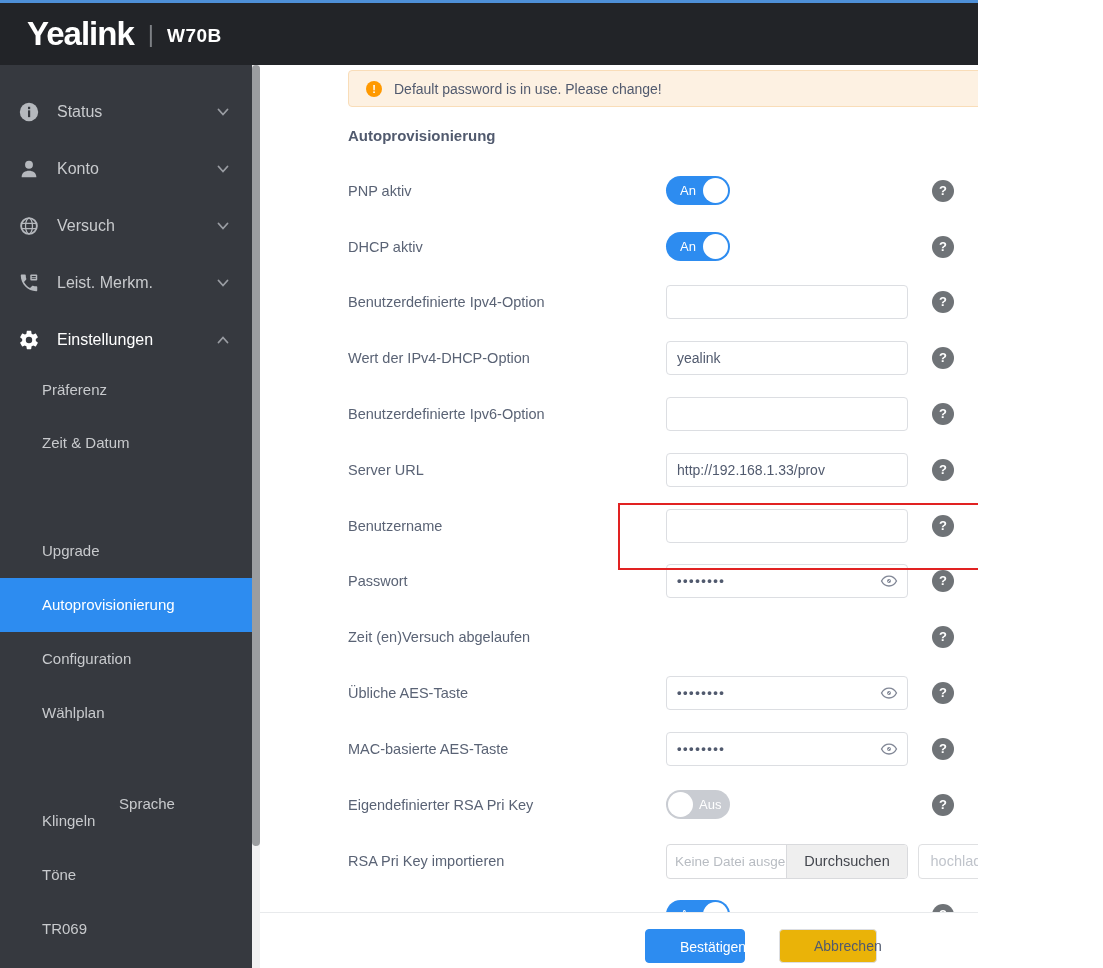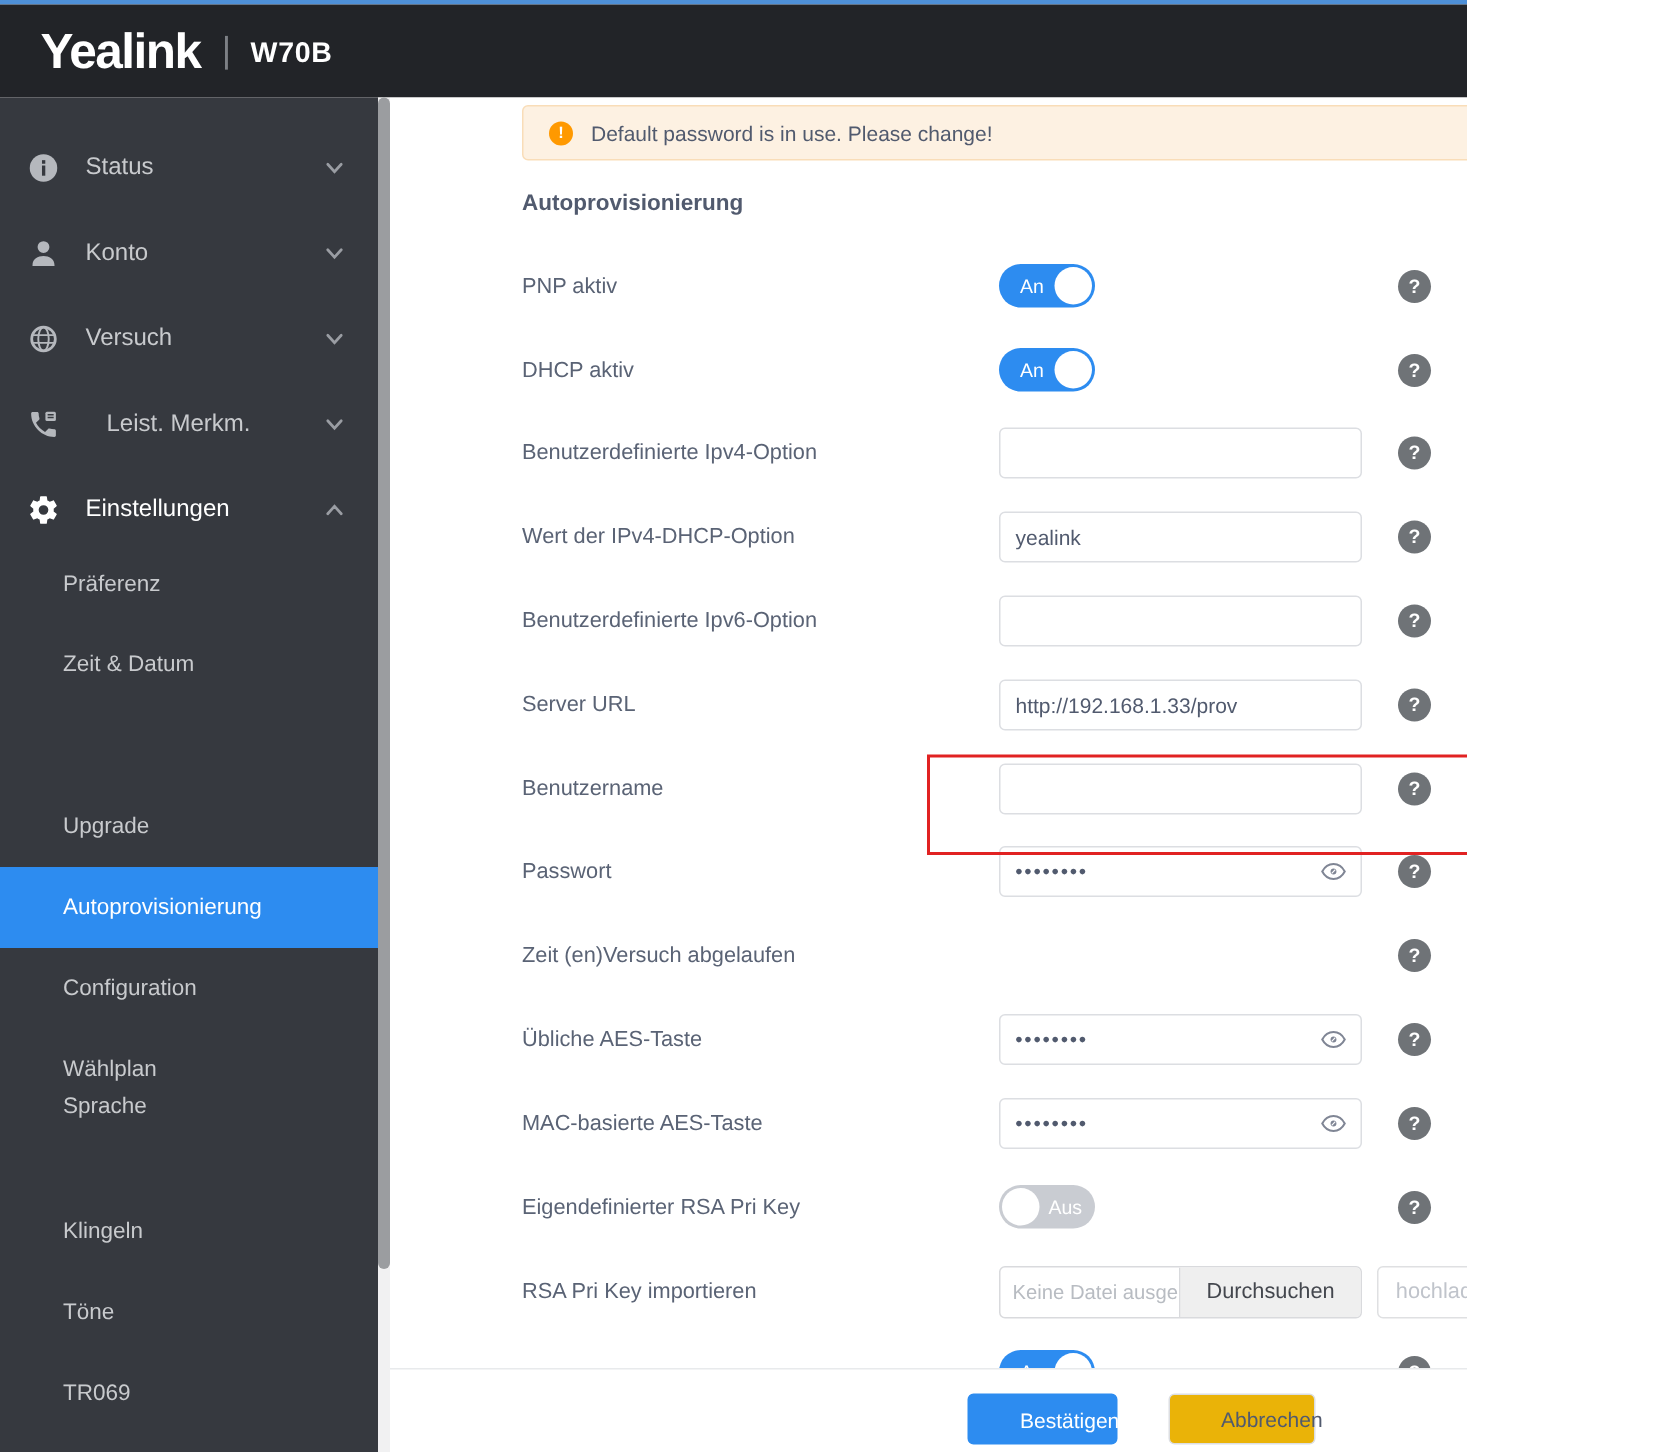--- a/index.html
+++ b/index.html
@@ -126,21 +126,21 @@
             <path d="M4 9.2h16M4 14.8h16" stroke-width="1.4"></path>
           </svg>
         </div>
         <div class="nav-label">Versuch</div>
         <div class="nav-chev">
           <svg viewBox="0 0 14 14" fill="none" stroke="currentColor" stroke-width="1.8" stroke-linecap="round">
             <path d="M2.5 4.5 7 9.5l4.5-5"></path>
           </svg>
         </div>
       </div>
-      <div class="nav-item" style="top: 189px; gap: 14px;">
+      <div class="nav-item" style="top: 189px;">
         <div class="nav-icon">
           <svg viewBox="0 0 24 24">
             <path fill="currentColor" d="M6.54 10.8c1.44 2.83 3.76 5.14 6.59 6.59l2.2-2.2c.27-.27.67-.36 1.02-.24 1.12.37 2.33.57 3.57.57.61 0 1.08.47 1.08 1.08v3.32c0 .61-.47 1.08-1.08 1.08C10.85 21 3 13.15 3 3.92 3 3.31 3.47 2.84 4.08 2.84H7.4c.61 0 1.08.47 1.08 1.08 0 1.24.2 2.45.57 3.57.11.35.03.75-.24 1.02l-2.27 2.29z"></path>
             <rect x="13.4" y="2.8" width="7.6" height="6.6" rx="1.1" fill="currentColor"></rect>
             <path d="M15 4.9h4.4M15 6.9h4.4" stroke="#36393f" stroke-width="1.1"></path>
           </svg>
         </div>
         <div class="nav-label">Leist. Merkm.</div>
         <div class="nav-chev">
           <svg viewBox="0 0 14 14" fill="none" stroke="currentColor" stroke-width="1.8" stroke-linecap="round">
@@ -172,21 +172,21 @@
       </div>
       <div class="sub-item selected" style="top: 512.6px;">
         <div class="sub-label">Autoprovisionierung</div>
       </div>
       <div class="sub-item" style="top: 566.5px;">
         <div class="sub-label">Configuration</div>
       </div>
       <div class="sub-item" style="top: 620.4px;">
         <div class="sub-label">Wählplan</div>
       </div>
-      <div class="sub-item" style="top: 645px;">
+      <div class="sub-item" style="top: 711px; justify-content: center;">
         <div class="sub-label">Sprache</div>
       </div>
       <div class="sub-item" style="top: 728.2px;">
         <div class="sub-label">Klingeln</div>
       </div>
       <div class="sub-item" style="top: 782.1px;">
         <div class="sub-label">Töne</div>
       </div>
       <div class="sub-item" style="top: 836px;">
         <div class="sub-label">TR069</div>

